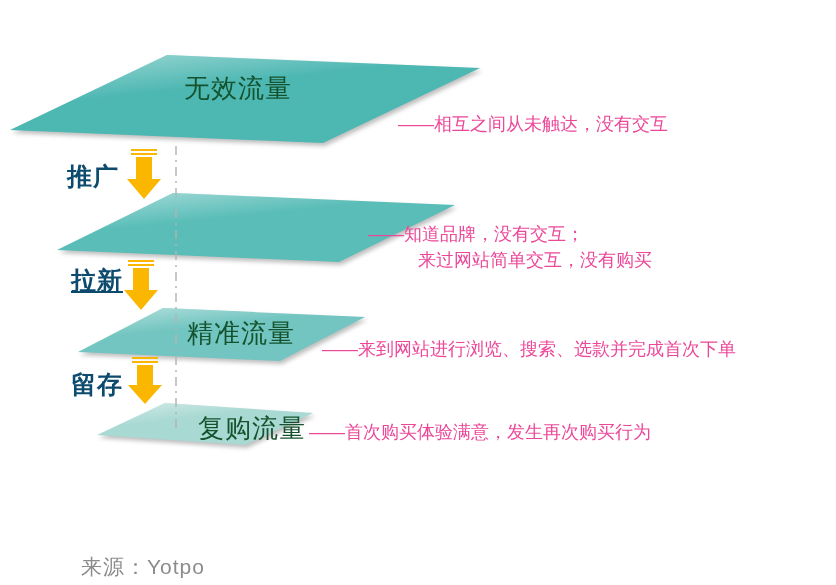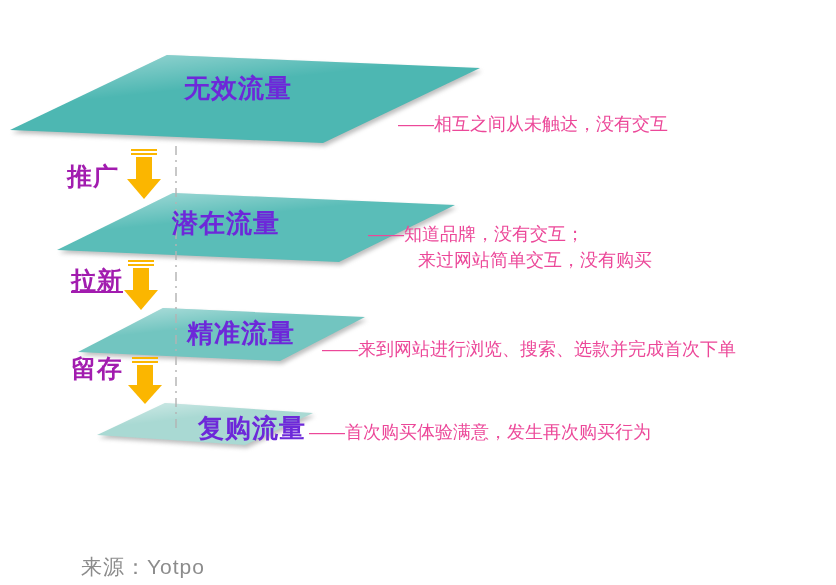--- a/index.html
+++ b/index.html
@@ -7,24 +7,24 @@
     position: relative;
     width: 836px; height: 585px;
     background: #ffffff;
     font-family: "Liberation Sans", sans-serif;
     overflow: hidden;
   }
   .stage svg { position: absolute; left: 0; top: 0; }
   .layer-shape { filter: drop-shadow(2px 3px 2px rgba(110,110,110,0.45)); }
   .abs { position: absolute; white-space: nowrap; }
   .layer-label {
-    font-size: 26px; font-weight: bold; color: #6d28d9; letter-spacing: 1px;
+    font-size: 26px; font-weight: normal; color: #14532d; letter-spacing: 1px;
   }
   .stage-label {
-    font-size: 25px; font-weight: bold; color: #a21caf; letter-spacing: 1px;
+    font-size: 25px; font-weight: bold; color: #0c4a6e; letter-spacing: 1px;
   }
   .annotation {
     font-size: 18px; color: #ec4899; line-height: 26px;
   }
   .annotation .line2 { margin-left: 50px; }
   .source-caption { font-size: 21px; color: #8c8c8c; letter-spacing: 1px; margin-left: 12px; }
 </style>
 </head>
 <body>
 
@@ -73,27 +73,26 @@
 
     <g fill="#FBB600">
       <rect x="132" y="357" width="26" height="2"></rect>
       <rect x="132" y="361" width="26" height="2"></rect>
       <rect x="137" y="365" width="16" height="20"></rect>
       <polygon points="128,385 162,385 145,404"></polygon>
     </g>
   </svg>
 
   <div class="abs layer-label" style="left:184px; top:71px;">无效流量</div>
-  <div class="abs layer-label" style="left:172px; top:206px;">潜在流量</div>
   <div class="abs layer-label" style="left:187px; top:316px;">精准流量</div>
   <div class="abs layer-label" style="left:182px; top:411px;margin-left:16px;">复购流量</div>
 
   <div class="abs stage-label" style="left:67px; top:160px;">推广</div>
   <div class="abs stage-label" style="left:71px; top:264px;text-decoration:underline;">拉新</div>
-  <div class="abs stage-label" style="left:71px; top:352px;">留存</div>
+  <div class="abs stage-label" style="left:71px; top:368px;">留存</div>
 
   <div class="abs annotation" style="left:398px; top:111px;">——相互之间从未触达，没有交互</div>
   <div class="abs annotation" style="left:322px; top:336px;">——来到网站进行浏览、搜索、选款并完成首次下单</div>
   <div class="abs annotation" style="left:368px; top:221px;">
     <div class="line1">——知道品牌，没有交互；</div>
     <div class="line2">来过网站简单交互，没有购买</div>
   </div>
   <div class="abs annotation" style="left:309px; top:419px;">——首次购买体验满意，发生再次购买行为</div>
 
   <div class="abs source-caption" style="left:69px; top:553px;">来源：Yotpo</div>

